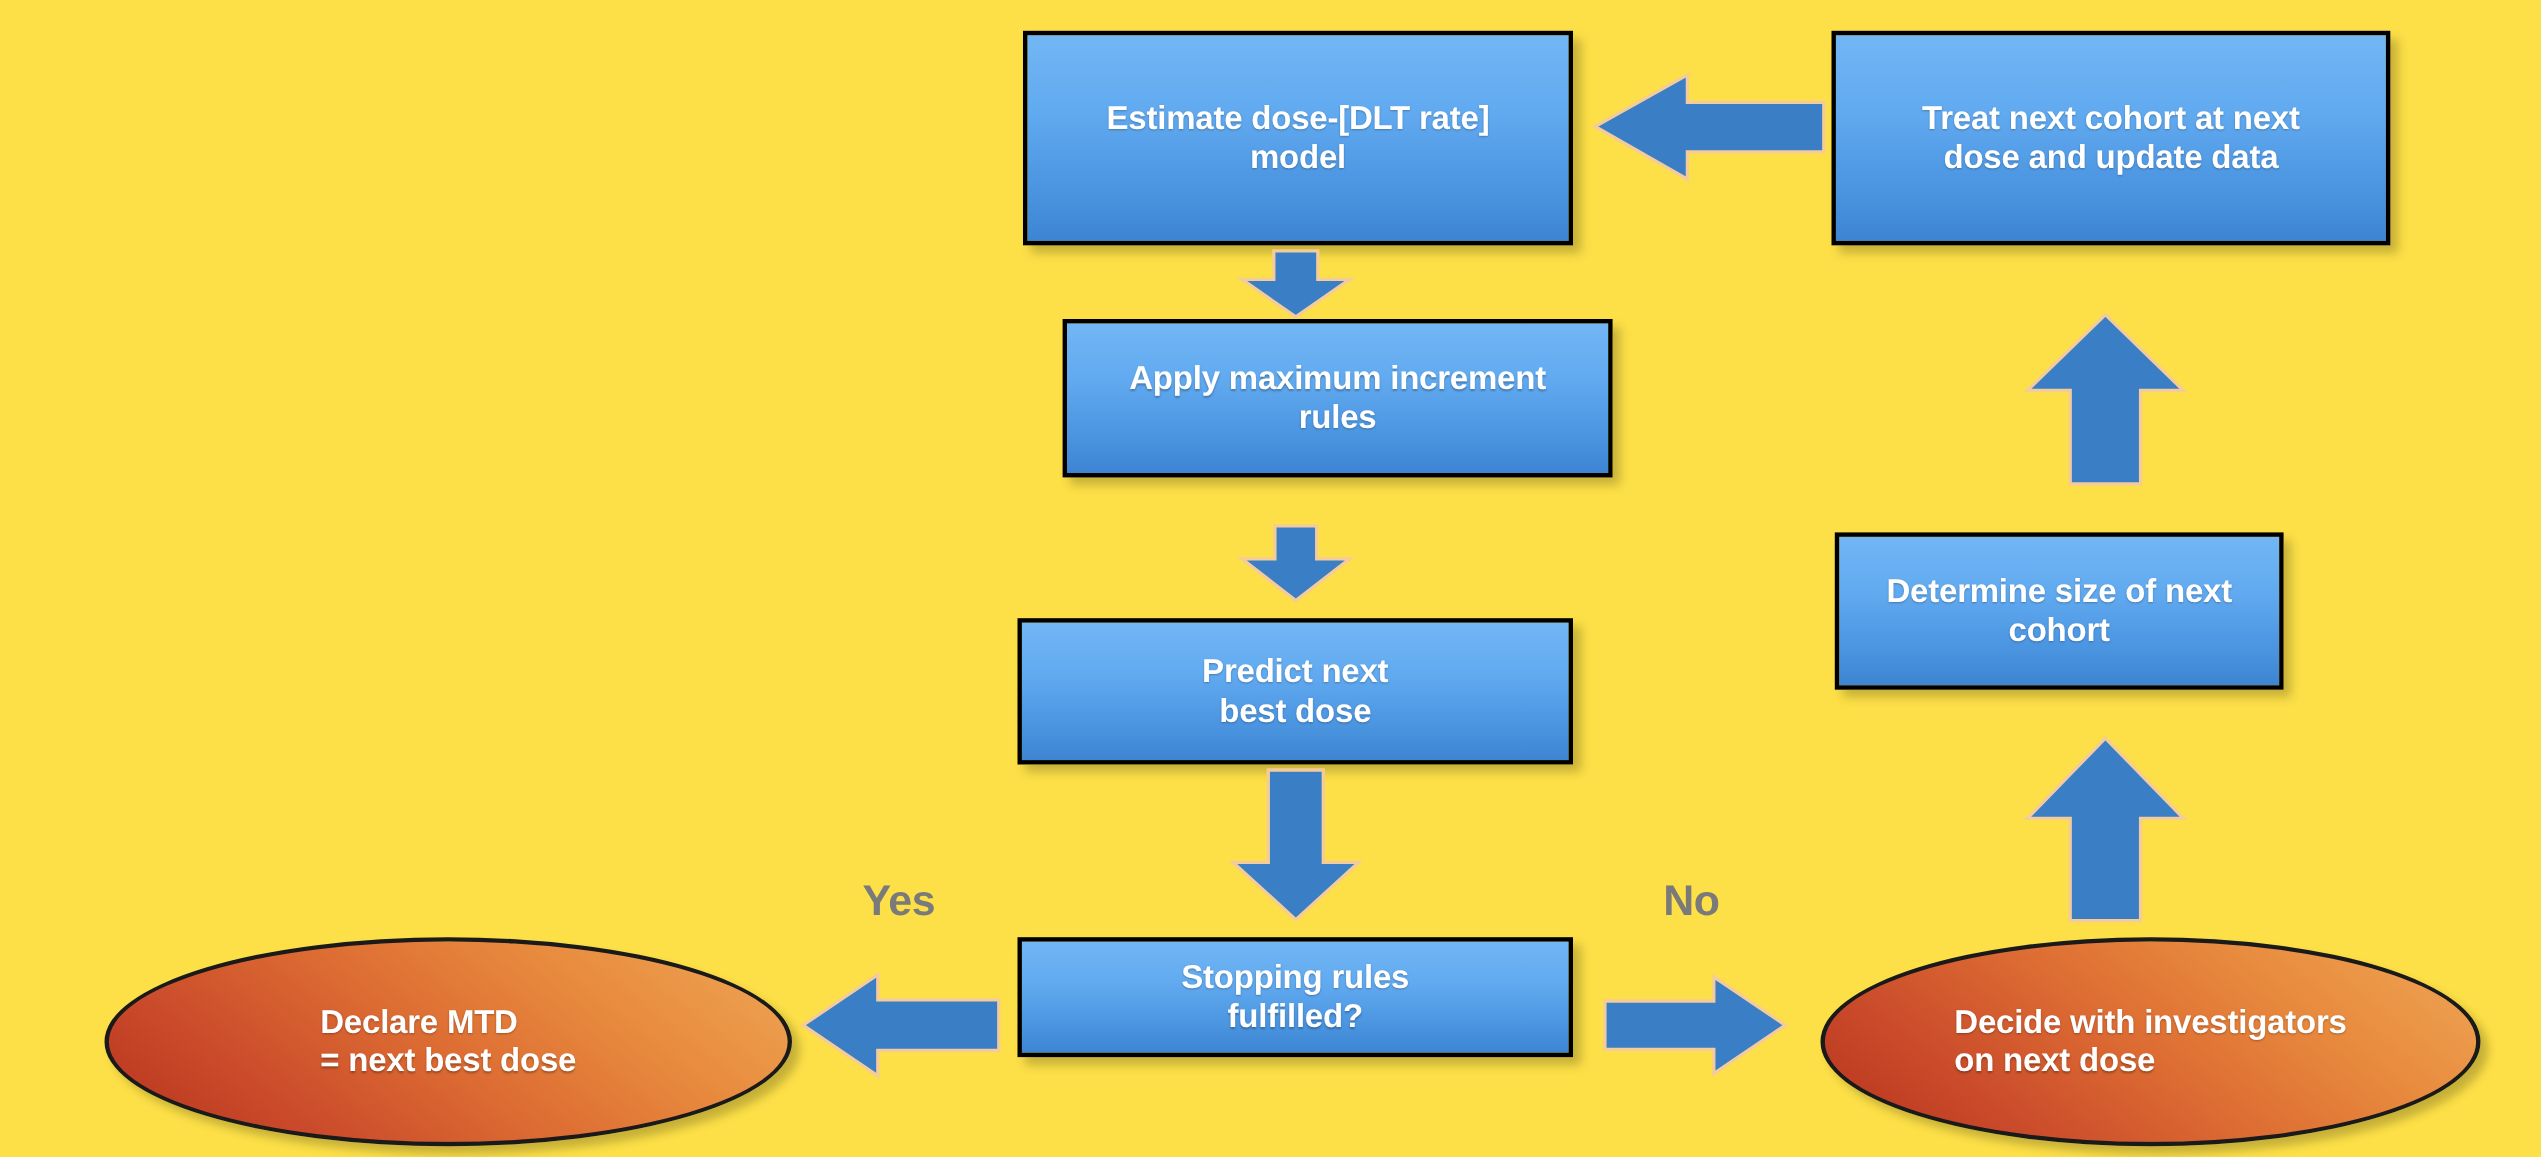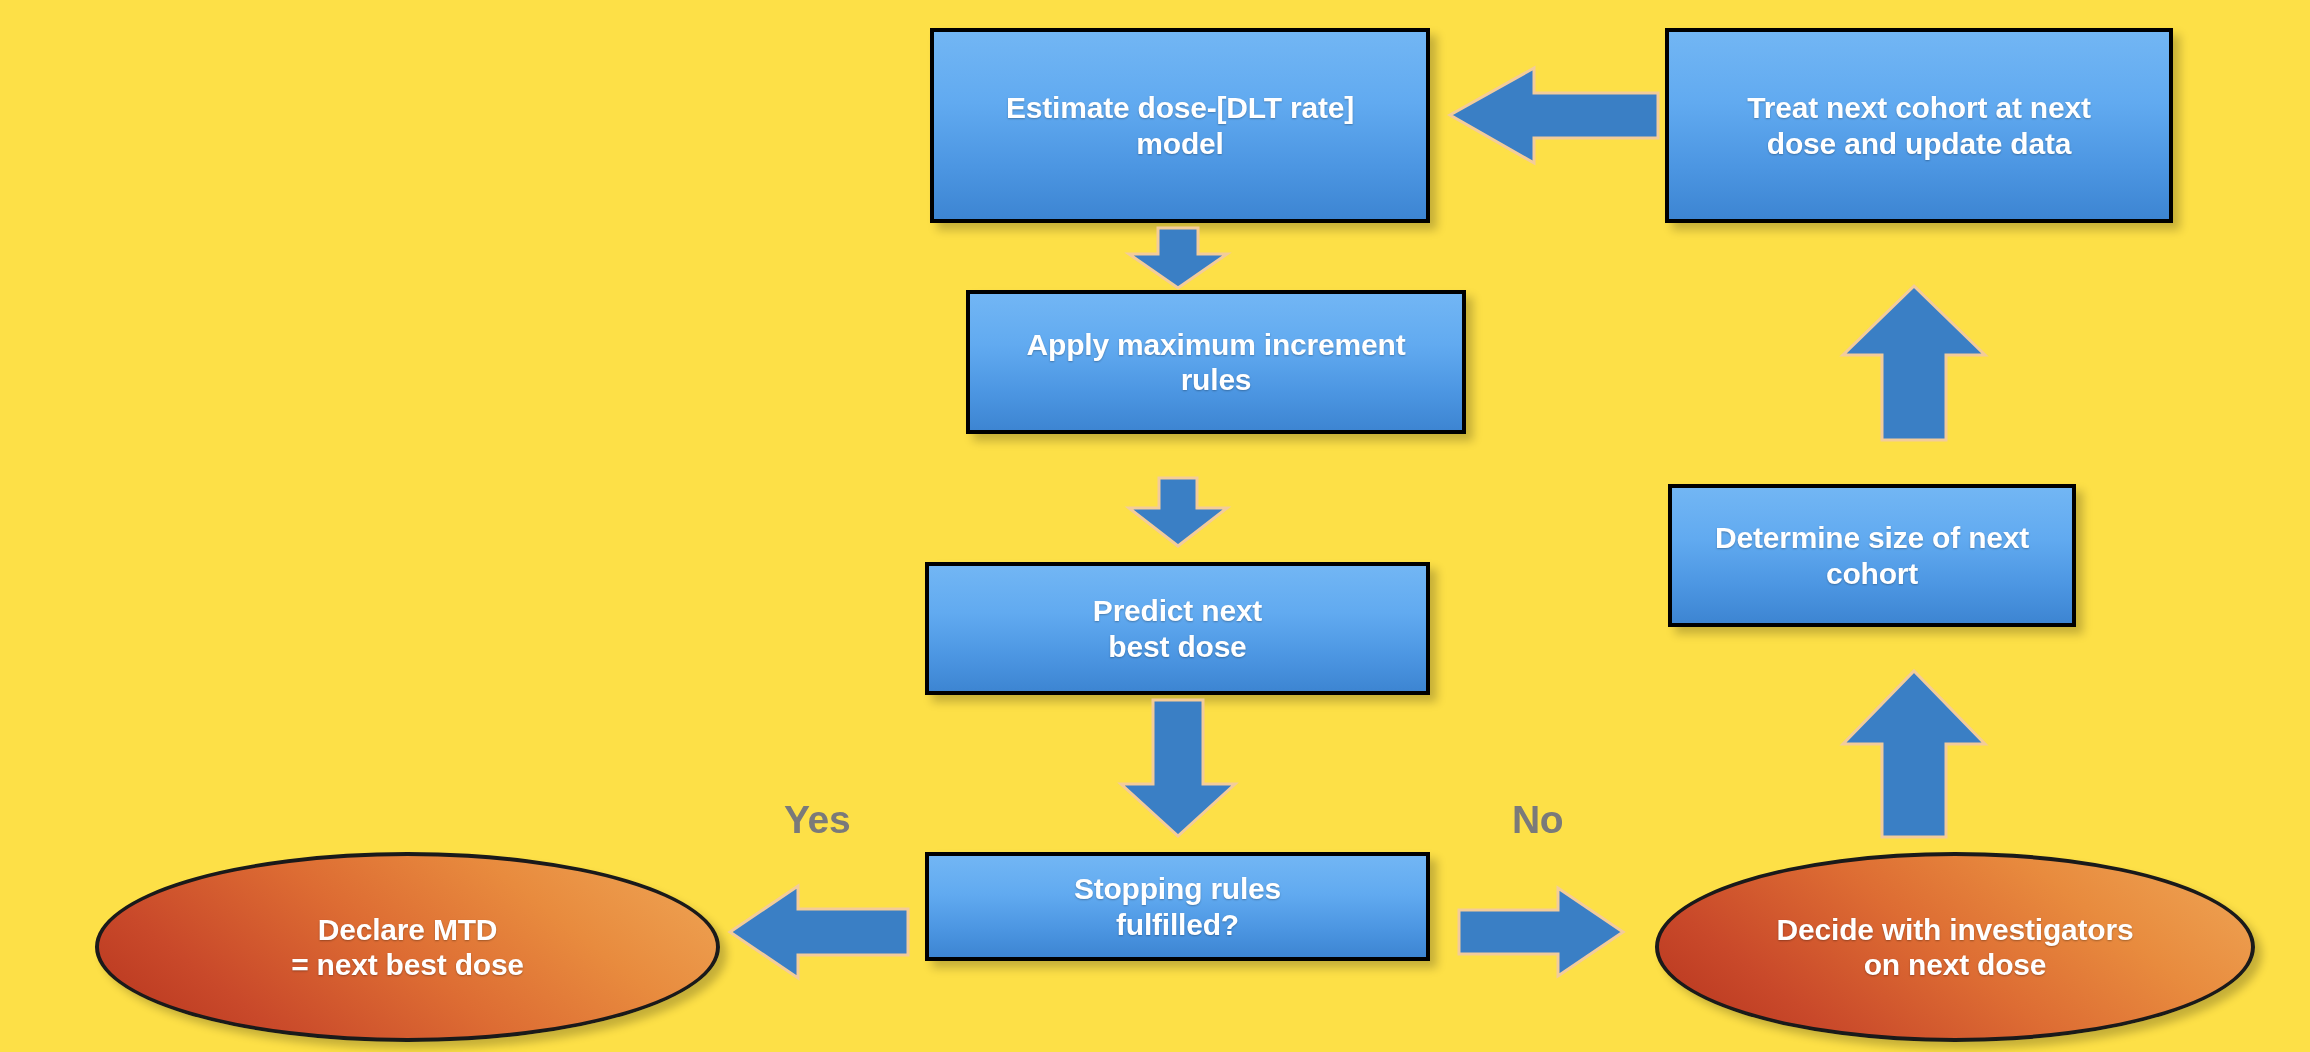--- a/index.html
+++ b/index.html
@@ -45,21 +45,21 @@
   .node-ellipse {
     position: absolute;
     box-sizing: border-box;
     border: 4px solid #1a1a1a;
     border-radius: 50%;
     background: linear-gradient(38deg, #b5331d 0%, #c9492a 22%, #dd6c33 48%, #e88b3e 72%, #efa756 100%);
     box-shadow: 7px 7px 9px rgba(0,0,0,0.22);
     display: flex;
     align-items: center;
     justify-content: center;
-    text-align: center;
+    text-align: left;
   }
   .node-ellipse .label {
     color: #ffffff;
     font-weight: bold;
     font-size: 30px;
     line-height: 1.18;
     letter-spacing: -0.2px;
     text-shadow: 0 1px 2px rgba(0,0,0,0.3);
     white-space: pre-line;
   }

